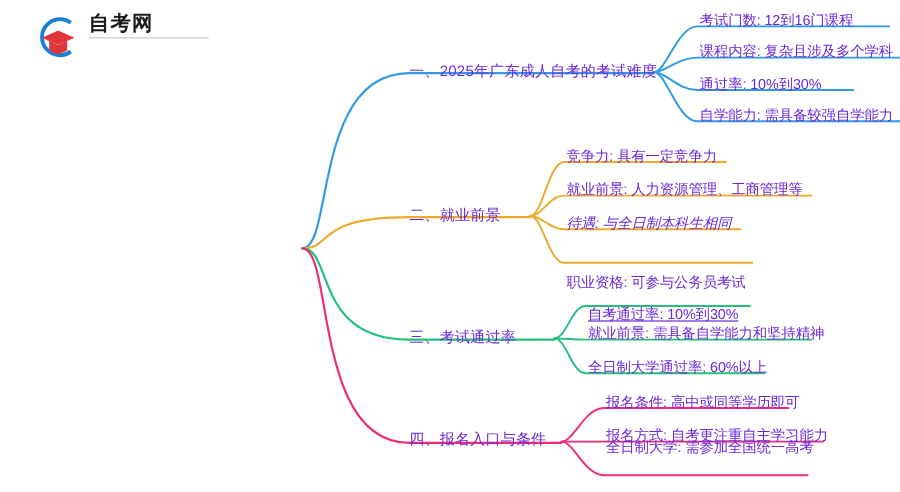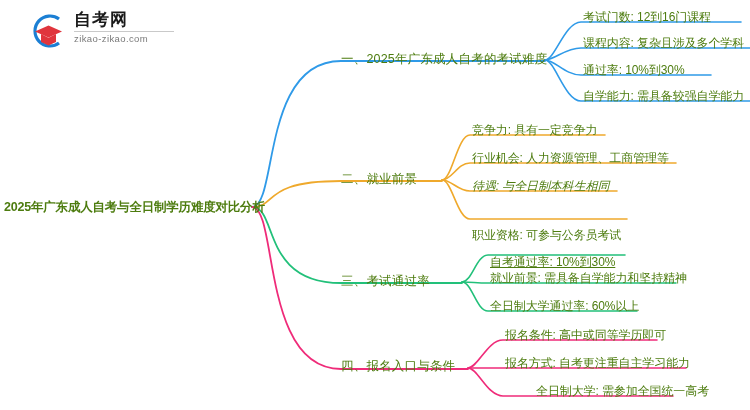--- a/index.html
+++ b/index.html
@@ -18,42 +18,41 @@
   .logo-text{position:absolute;left:46px;top:2px;width:105px;height:40px;}
   .logo-cn{font-size:17px;font-weight:bold;color:#1a1a1a;letter-spacing:1px;line-height:20px;}
   .logo-rule{width:100px;height:1px;background:#c9c9c9;margin:1px 0 1px 0;}
   .logo-en{font-size:9.5px;color:#7a7a7a;letter-spacing:.4px;line-height:12px;}
 
   
   #links{position:absolute;left:0;top:0;width:750px;height:410px;}
   #links path{fill:none;stroke-linecap:round;stroke-linejoin:round;}
 
   
-  .node{position:absolute;white-space:nowrap;color:#4d7c0f;}
+  .node{position:absolute;white-space:nowrap;color:#6d28d9;}
   .node-root{font-size:12.5px;font-weight:bold;letter-spacing:-.2px;}
   .node-branch{font-size:12.5px;letter-spacing:.2px;}
   .node-leaf{font-size:12px;letter-spacing:-.1px;}
 </style>
 </head>
 <body>
 
 <div id="mindmap-root">
 
   <div class="logo">
     <div class="logo-mark">
       <svg width="40" height="38" viewBox="0 0 40 38">
         <path d="M31 7 A15 15 0 1 0 31 31" fill="none" stroke="#1b7fd4" stroke-width="3.2"></path>
         <path d="M7 19.5 L20.5 13.5 L34 19.5 L20.5 25.5 Z" fill="#e0353d"></path>
         <path d="M13 22 L13 30 L20.5 33.5 L28 30 L28 22 L20.5 25.8 Z" fill="#e0353d"></path>
       </svg>
     </div>
     <div class="logo-text">
       <div class="logo-cn">自考网</div>
       <div class="logo-rule"></div>
-      <div class="logo-en">zikao-zikao.com</div>
     </div>
   </div>
 
   <svg id="links" viewBox="0 0 750 410">
       <path d="M 252 207 C 278 207 260.95 61 341 61 L 545 61" stroke="#2f9ae8" stroke-width="1.8" fill="none"></path>
       <path d="M 545 60 C 555 60 564.8 22 581 22 L 741 22" stroke="#2f9ae8" stroke-width="1.6" fill="none"></path>
       <path d="M 545 60 C 555 60 564.8 48 581 48 L 752 48" stroke="#2f9ae8" stroke-width="1.6" fill="none"></path>
       <path d="M 545 60 C 555 60 564.8 75 581 75 L 711 75" stroke="#2f9ae8" stroke-width="1.6" fill="none"></path>
       <path d="M 545 60 C 555 60 564.8 101 581 101 L 752 101" stroke="#2f9ae8" stroke-width="1.6" fill="none"></path>
       <path d="M 252 207 C 278 207 260.95 181 341 181 L 442 181" stroke="#efa92c" stroke-width="1.8" fill="none"></path>
@@ -64,36 +63,35 @@
       <path d="M 252 207 C 278 207 260.95 283 341 283 L 462 283" stroke="#22c07a" stroke-width="1.8" fill="none"></path>
       <path d="M 462 282 C 472 282 476.3 255 488 255 L 625 255" stroke="#22c07a" stroke-width="1.6" fill="none"></path>
       <path d="M 462 282 C 472 282 476.3 283 488 283 L 676 283" stroke="#22c07a" stroke-width="1.6" fill="none"></path>
       <path d="M 462 282 C 472 282 476.3 311 488 311 L 637 311" stroke="#22c07a" stroke-width="1.6" fill="none"></path>
       <path d="M 252 207 C 278 207 260.95 369 341 369 L 468 369" stroke="#ef2b79" stroke-width="1.8" fill="none"></path>
       <path d="M 468 368 C 478 368 487.25 340 503 340 L 657 340" stroke="#ef2b79" stroke-width="1.6" fill="none"></path>
       <path d="M 468 368 C 478 368 487.25 368 503 368 L 686 368" stroke="#ef2b79" stroke-width="1.6" fill="none"></path>
       <path d="M 468 368 C 478 368 487.25 396 503 396 L 673 396" stroke="#ef2b79" stroke-width="1.6" fill="none"></path>
     </svg>
 
-  <div class="node node-root" id="root-node" style="left: 4px; width: 242px; text-align: right; top: 199px;">2025年广东成人自考与全日制学历难度对比分析</div>
 
   <div id="nodes">
       <div class="node node-branch" style="left: 341px; top: 51px;">一、2025年广东成人自考的考试难度</div>
       <div class="node node-leaf" style="left: 583px; top: 9px;">考试门数: 12到16门课程</div>
       <div class="node node-leaf" style="left: 583px; top: 35px;">课程内容: 复杂且涉及多个学科</div>
       <div class="node node-leaf" style="left: 583px; top: 62px;">通过率: 10%到30%</div>
       <div class="node node-leaf" style="left: 583px; top: 88px;">自学能力: 需具备较强自学能力</div>
       <div class="node node-branch" style="left: 341px; top: 171px;">二、就业前景</div>
       <div class="node node-leaf" style="left: 472px; top: 122px;">竞争力: 具有一定竞争力</div>
-      <div class="node node-leaf" style="left: 472px; top: 150px;">行业机会: 人力资源管理、工商管理等</div>
+      <div class="node node-leaf" style="left: 472px; top: 150px;">就业前景: 人力资源管理、工商管理等</div>
       <div class="node node-leaf" style="left: 472px; top: 178px; font-style: italic;">待遇: 与全日制本科生相同</div>
       <div class="node node-leaf" style="left: 472px; top: 206px; margin-top: 21px;">职业资格: 可参与公务员考试</div>
       <div class="node node-branch" style="left: 341px; top: 273px;">三、考试通过率</div>
       <div class="node node-leaf" style="left: 490px; top: 254px; text-decoration: underline;">自考通过率: 10%到30%</div>
       <div class="node node-leaf" style="left: 490px; top: 270px;">就业前景: 需具备自学能力和坚持精神</div>
       <div class="node node-leaf" style="left: 490px; top: 298px;">全日制大学通过率: 60%以上</div>
       <div class="node node-branch" style="left: 341px; top: 358px; text-align: right;">四、报名入口与条件</div>
       <div class="node node-leaf" style="left: 505px; top: 327px;">报名条件: 高中或同等学历即可</div>
       <div class="node node-leaf" style="left: 505px; top: 355px; text-align: center;">报名方式: 自考更注重自主学习能力</div>
-      <div class="node node-leaf" style="left: 505px; top: 383px; margin-left: 31px;">全日制大学: 需参加全国统一高考</div>
+      <div class="node node-leaf" style="left: 505px; top: 365px;">全日制大学: 需参加全国统一高考</div>
     </div>
 
 </div>
 
 </body></html>

